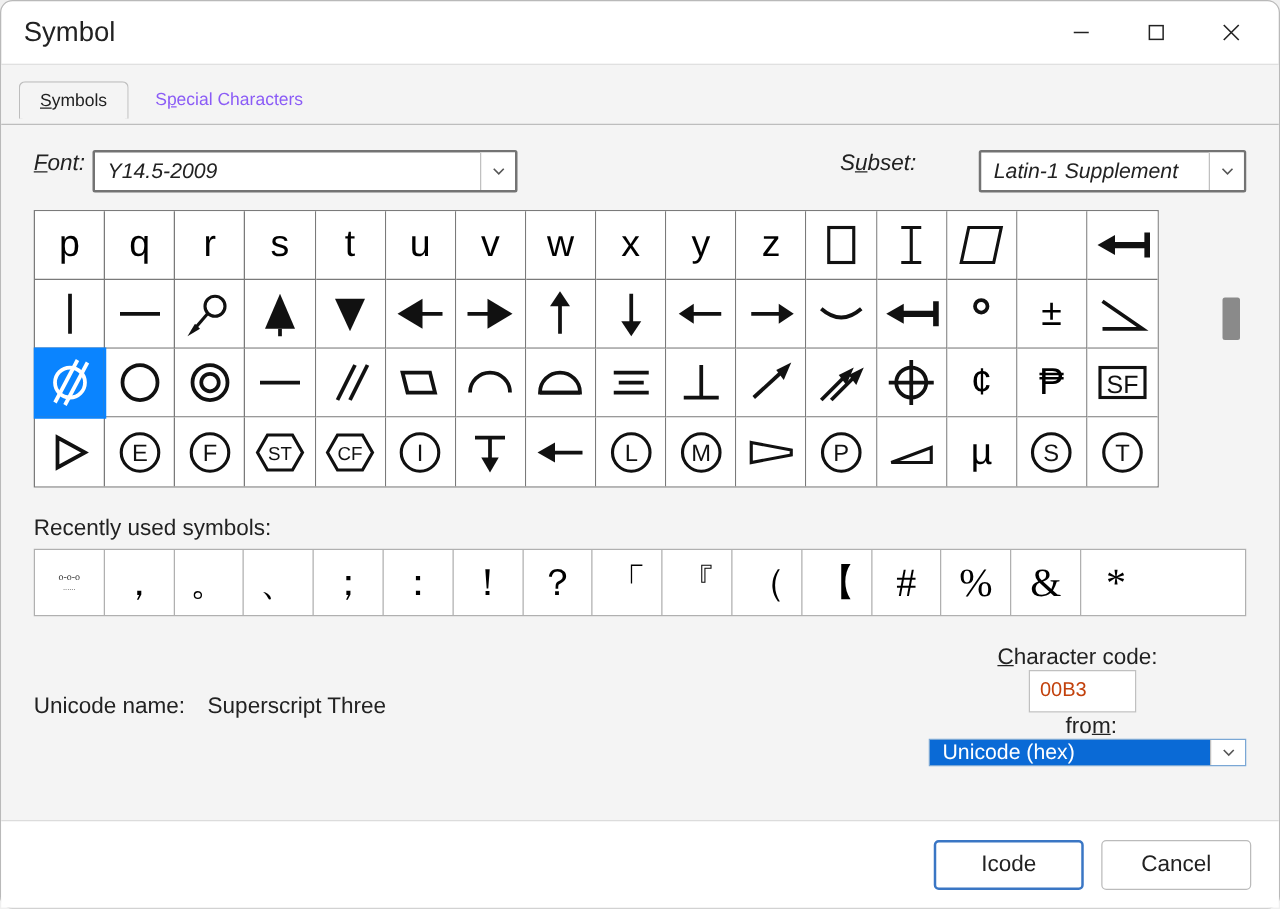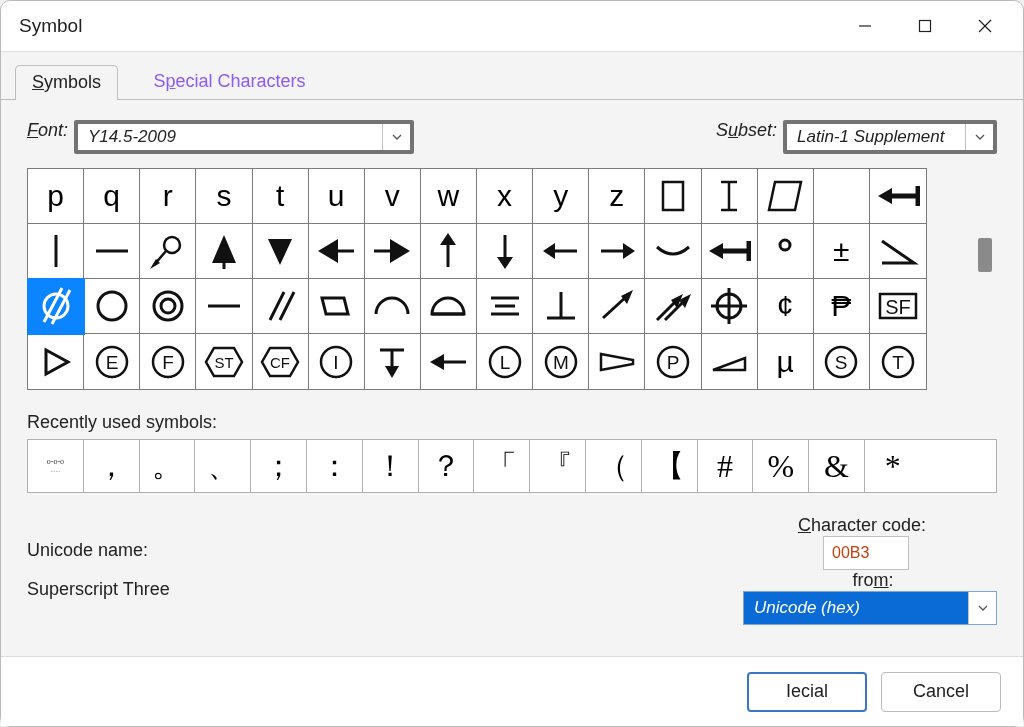--- a/index.html
+++ b/index.html
@@ -22,21 +22,21 @@
     border: 1px solid #b9b9b9;
     border-radius: 10px;
   }
   .titlebar {
     display: flex;
     align-items: center;
     height: 50px;
     padding: 0 8px 0 18px;
   }
   .title {
-    font-size: 19px;
+    font-size: 22px;
     color: #222;
     flex: 0 0 auto;
   }
   .title-spacer { flex: 1; }
   .win-btn {
     width: 60px;
     height: 44px;
     display: flex;
     align-items: center;
     justify-content: center;
@@ -55,23 +55,23 @@
   
   .tabs {
     position: relative;
     height: 48px;
     border-bottom: 1px solid #bdbdbd;
     padding: 12px 14px 0 14px;
   }
   .tab {
     display: inline-block;
     padding: 6px 16px 7px 16px;
-    font-size: 18px;
+    font-size: 14px;
     color: #222;
-    margin-right: 14px;
+    margin-right: 0;
     border: 1px solid transparent;
     border-bottom: none;
     border-top-left-radius: 5px;
     border-top-right-radius: 5px;
     position: relative;
   }
   .tab.active {
     background: #f4f4f4;
     border-color: #bdbdbd;
     top: 1px;
@@ -94,21 +94,21 @@
   .label {
     font-size: 18px;
     color: #222;
     margin-right: 6px;
   }
   .label .ul { text-decoration: underline; }
   .combo {
     display: flex;
     align-items: stretch;
     background: #fff;
-    border: 4px solid #737373;
+    border: 2px solid #737373;
     height: 34px;
     border-radius: 2px;
   }
   .combo .value {
     padding: 4px 10px;
     font-size: 17px;
     color: #222;
     flex: 1;
     display: flex;
     align-items: center;
@@ -116,21 +116,21 @@
   .combo .arrow {
     width: 28px;
     border-left: 1px solid #c0c0c0;
     display: flex;
     align-items: center;
     justify-content: center;
     background: #fff;
   }
   .combo .arrow svg { stroke: #555; }
   .combo.font-combo { width: 340px; }
-  .combo.subset-combo { width: 214px; }
+  .combo.subset-combo { width: 214px; margin-left: 44px; }
   
   .grid-wrap {
     position: relative;
     margin-top: 14px;
     height: 222px;
   }
   .grid {
     position: absolute;
     left: 0;
     top: 0;
@@ -212,21 +212,21 @@
   }
   .rcell:last-child { border-right: none; }
   
   .info {
     margin-top: 22px;
     display: flex;
     align-items: center;
   }
   .uname {
     display: flex;
-    flex-direction: column;
+    flex-direction: row;
     gap: 18px;
     font-size: 18px;
     color: #222;
   }
   .code-row {
     display: flex;
     align-items: center;
     margin-left: auto;
     flex-direction: column;
   }
@@ -235,25 +235,24 @@
     height: 34px;
     border: 1px solid #c0c0c0;
     background: #fff;
     padding: 3px 8px;
     font-size: 16px;
     color: #c2410c;
   }
   .from-combo {
     display: flex;
     align-items: stretch;
-    height: 34px;
+    height: 22px;
     border: 1px solid #7aa7d5;
     width: 254px;
     margin-left: 8px;
-    font-style: italic;
   }
   .from-combo .value {
     flex: 1;
     background: #0a6ad6;
     color: #fff;
     padding: 4px 10px;
     font-size: 17px;
     display: flex;
     align-items: center;
   }
@@ -753,19 +752,19 @@
                 </svg>
             </div>
           </div>
         </div>
       </div>
     </div>
 
     <div class="footer">
       <div class="btn primary">
           <span class="ul">I</span>
-          <span>ecial</span>
+          <span>code</span>
         </div>
       <div class="btn secondary">Cancel</div>
     </div>
 
   </div>
 </div>
 
 </body></html>

